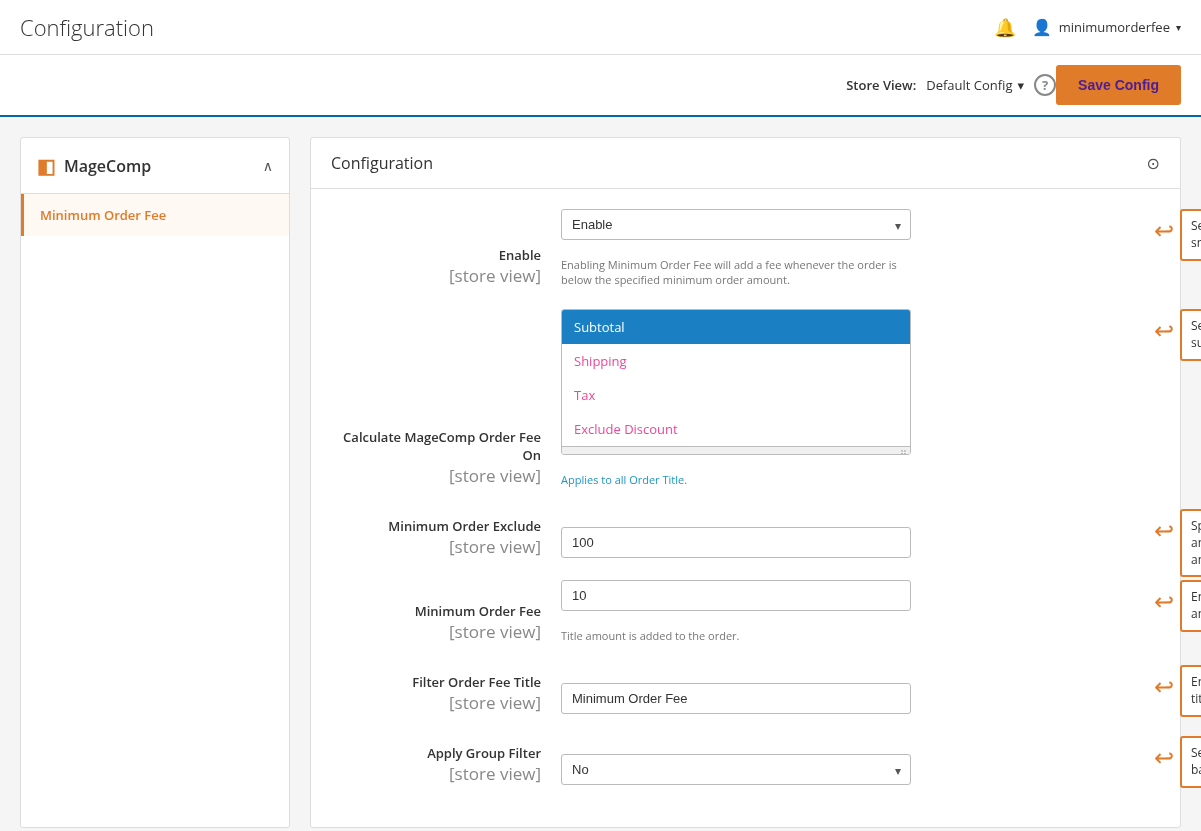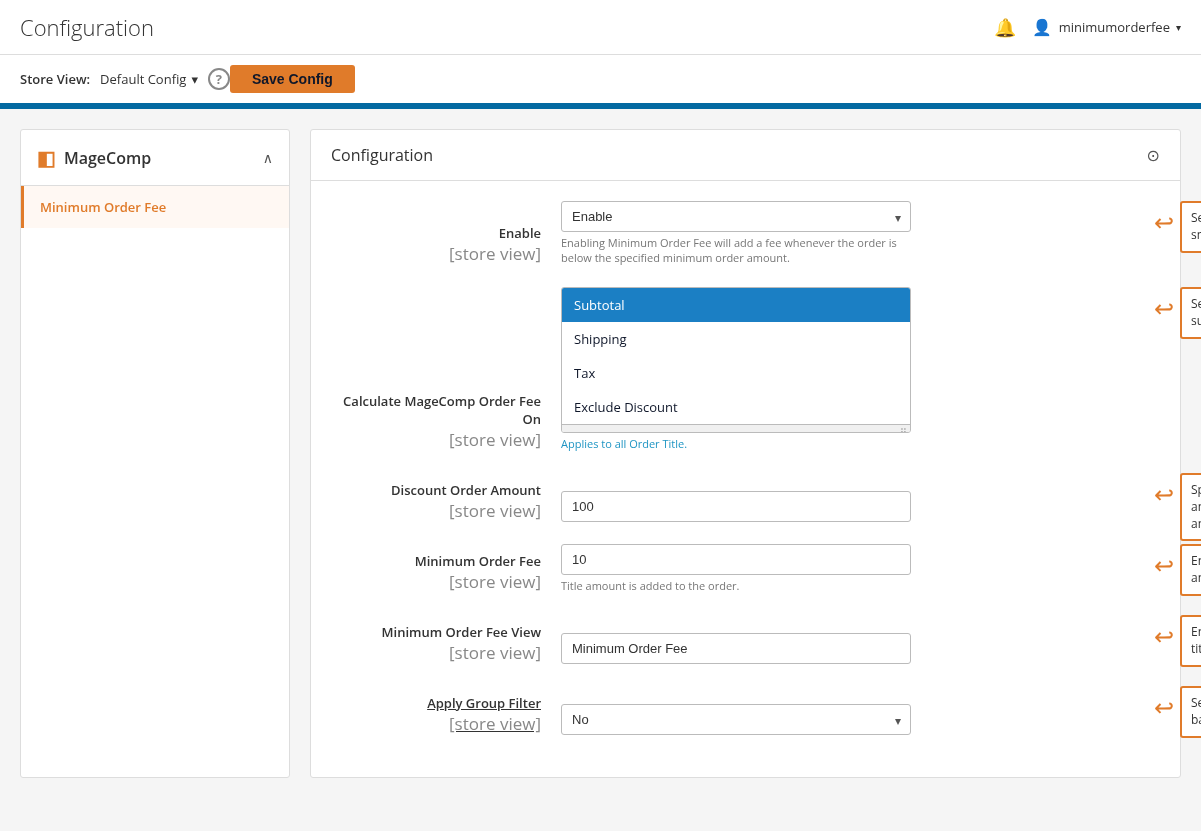--- a/index.html
+++ b/index.html
@@ -26,25 +26,25 @@
       gap: 16px;
     }
     .bell-icon { font-size: 18px; color: #555; cursor: pointer; }
     .user-info { display: flex; align-items: center; gap: 6px; font-size: 13px; color: #333; cursor: pointer; }
     .user-icon { font-size: 16px; }
     .chevron-down { font-size: 10px; }
 
     
     .store-view-bar {
       background: #fff;
-      border-bottom: 6px solid #0369a1;
+      border-bottom: 2px solid #0369a1;
       padding: 10px 20px;
       display: flex;
       align-items: center;
-      justify-content: flex-start;
+      justify-content: flex-end;
     }
     .store-view-left { display: flex; align-items: center; gap: 10px; }
     .store-view-label { font-weight: 600; font-size: 13px; }
     .store-view-select {
       display: flex;
       align-items: center;
       gap: 5px;
       font-size: 13px;
       color: #333;
       cursor: pointer;
@@ -52,23 +52,23 @@
     .help-icon {
       width: 22px; height: 22px;
       border: 2px solid #888;
       border-radius: 50%;
       display: flex; align-items: center; justify-content: center;
       font-weight: bold; font-size: 13px; color: #888;
       cursor: pointer;
     }
     .save-config-btn {
       background: #e07b2a;
-      color: #0f172a;
+      color: #4c1d95;
       border: none;
-      padding: 6px 22px;
+      padding: 12px 22px;
       font-size: 14px;
       font-weight: 600;
       cursor: pointer;
       border-radius: 3px;
     }
 
     
     .main-layout {
       display: flex;
       padding: 20px;
@@ -197,37 +197,37 @@
       right: 10px;
       top: 50%;
       transform: translateY(-50%);
       pointer-events: none;
       font-size: 12px;
       color: #555;
     }
     .form-help-text {
       font-size: 11px;
       color: #777;
-      margin-top: 3px;
+      margin-top: 17px;
       max-width: 350px;
     }
     .form-help-text.blue { color: #2196c4; }
 
     
     .multiselect-box {
       width: 350px;
       border: 1px solid #bbb;
       border-radius: 3px;
       font-size: 13px;
       overflow: hidden;
     }
     .multiselect-option {
       padding: 8px 12px;
       cursor: pointer;
-      color: #0f172a;
+      color: #ec4899;
     }
     .multiselect-option.selected {
       background: #1b7fc4;
       color: #fff;
     }
     .multiselect-resize {
       height: 8px;
       background: #f0f0f0;
       border-top: 1px solid #bbb;
       cursor: ns-resize;
@@ -350,21 +350,21 @@
           <div class="form-help-text blue">Applies to all Order Title.</div>
         </div>
         <div class="annotation" style="right:-215px; top:0;">
           <span class="annotation-arrow">↩</span>
           <div class="annotation-box">Select options to calculate surcharge on</div>
         </div>
       </div>
 
       <div class="form-row" style="position:relative;">
         <div class="form-label-col">
-          <div class="form-label">Discount Order Amount</div>
+          <div class="form-label">Minimum Order Exclude</div>
           <div class="form-label-sub">[store view]</div>
         </div>
         <div class="form-field-col">
           <input type="text" class="form-input" value="100" style="">
         </div>
         <div class="annotation" style="right:-215px; top:0;">
           <span class="annotation-arrow">↩</span>
           <div class="annotation-box">Specify minimum order amount to charge fees if the amount is lesser</div>
         </div>
       </div>
@@ -379,33 +379,33 @@
           <div class="form-help-text">Title amount is added to the order.</div>
         </div>
         <div class="annotation" style="right:-215px; top:0;">
           <span class="annotation-arrow">↩</span>
           <div class="annotation-box">Enter minimum order fees amount</div>
         </div>
       </div>
 
       <div class="form-row" style="position:relative;">
         <div class="form-label-col">
-          <div class="form-label">Minimum Order Fee View</div>
+          <div class="form-label">Filter Order Fee Title</div>
           <div class="form-label-sub">[store view]</div>
         </div>
         <div class="form-field-col">
           <input type="text" class="form-input" value="Minimum Order Fee" style="">
         </div>
         <div class="annotation" style="right:-215px; top:0;">
           <span class="annotation-arrow">↩</span>
           <div class="annotation-box">Enter minimum order fee title</div>
         </div>
       </div>
 
-      <div class="form-row" style="position:relative;text-decoration:underline;">
+      <div class="form-row" style="position:relative;">
         <div class="form-label-col">
           <div class="form-label">Apply Group Filter</div>
           <div class="form-label-sub">[store view]</div>
         </div>
         <div class="form-field-col">
           <div class="form-select-wrapper">
             <select>
               <option>No</option>
               <option>Yes</option>
             </select>

